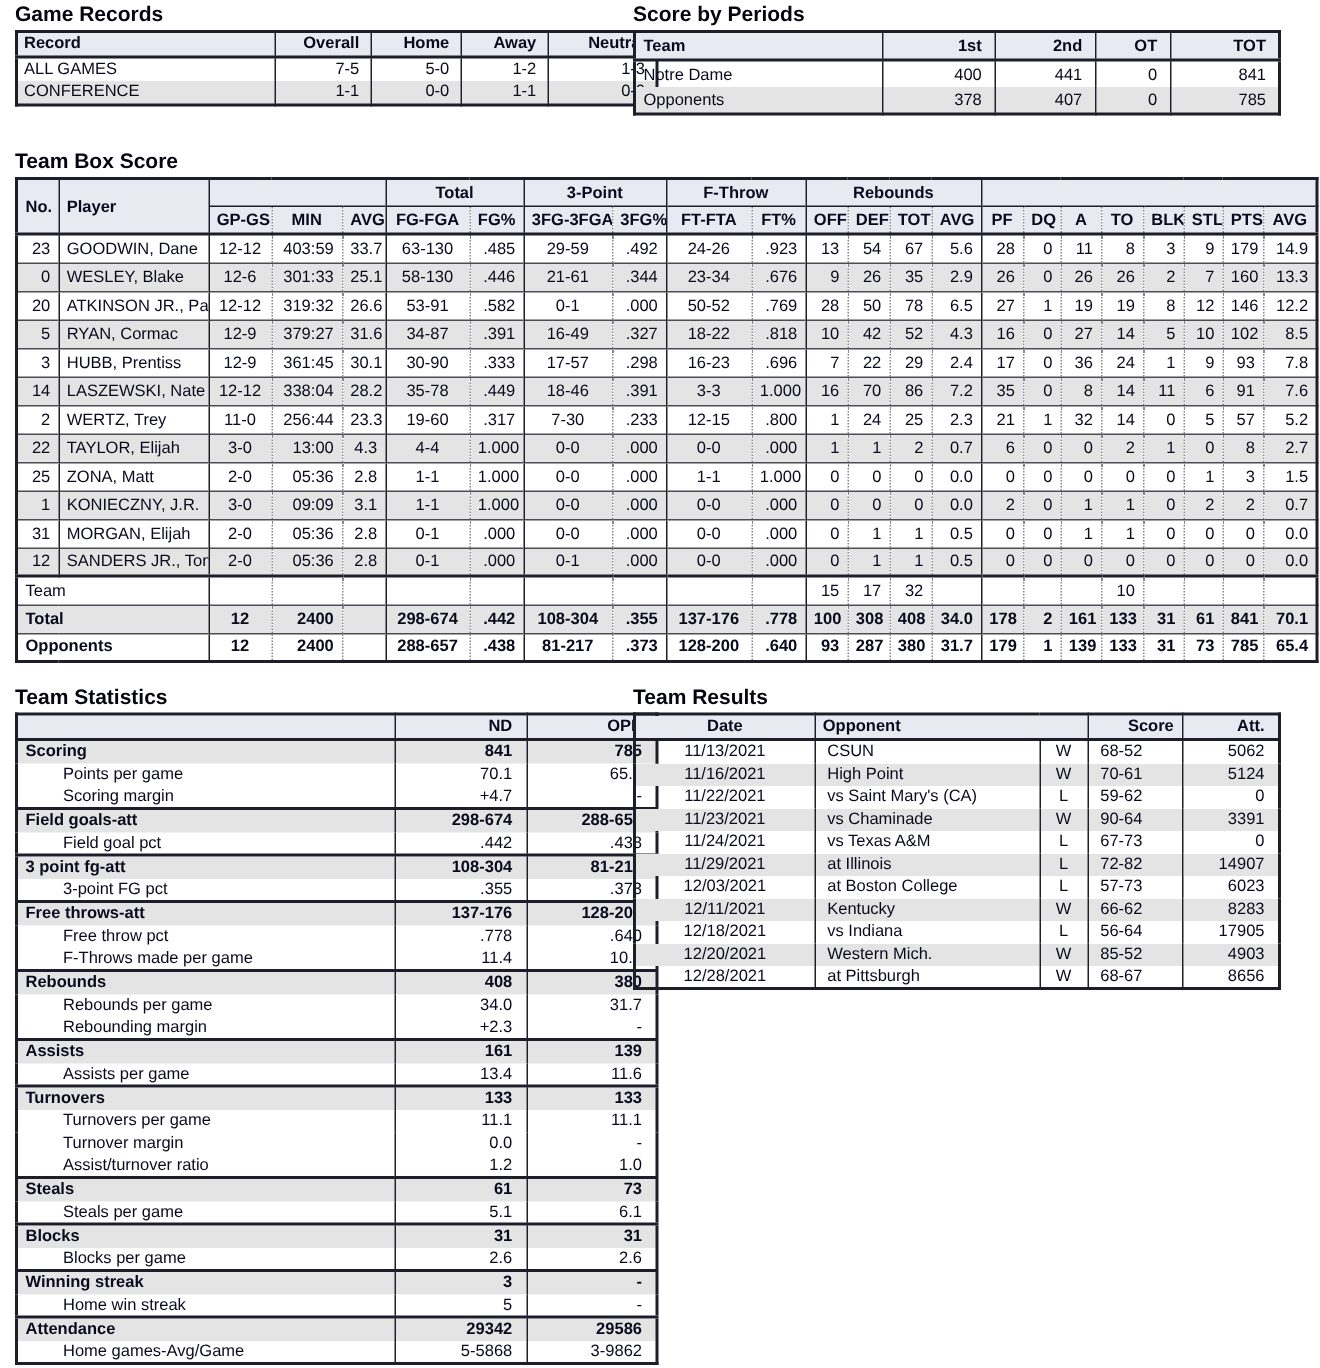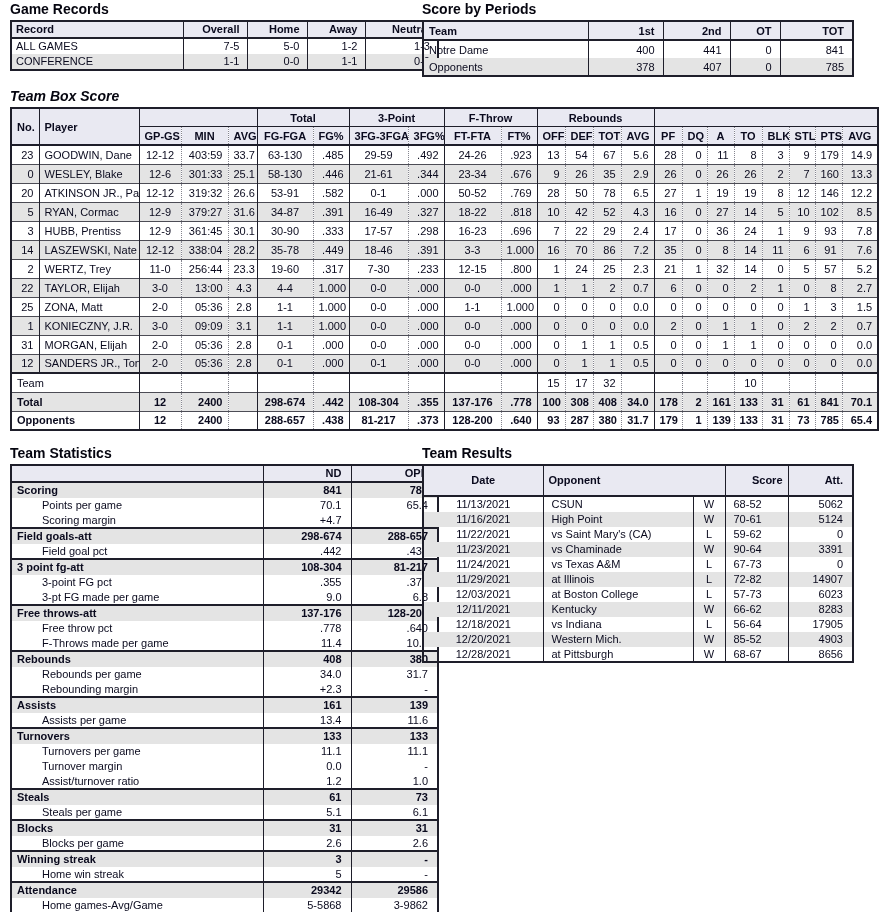--- a/index.html
+++ b/index.html
@@ -11,21 +11,21 @@
     --dot:#85858f;
   }
   *{box-sizing:border-box;}
   body{width:880px;height:912px;margin:0;overflow:hidden;background:#fff;
        font-family:"Liberation Sans",sans-serif;font-size:11px;color:var(--txt);}
   .page{padding:1px 3px 0 10px;}
   .cols{display:flex;gap:10px;align-items:flex-start;}
   .colL{width:402px;flex:0 0 auto;}
   .colR{width:430px;flex:0 0 auto;}
   .title{font-size:14px;font-weight:bold;color:#05050f;margin:0 0 3px 0;}
-  .mt{margin-top:11px;font-style:italic;}
+  .mt{margin-top:22px;}
   table.tbl{border-collapse:collapse;table-layout:fixed;border:2px solid var(--bdr);width:100%;}
   th,td{padding:1px 5px;white-space:nowrap;overflow:hidden;vertical-align:middle;}
   thead th{background:var(--hbg);font-weight:bold;margin-top:35px;}
   thead{border-bottom:2px solid var(--bdr);}
   .als{text-align:left}.alc{text-align:center}.alr{text-align:right}
   .bs{border-left:1px solid var(--bdr);}
   .bd{border-left:1px dotted var(--dot);}
   .w td{font-weight:bold;}
 
   
@@ -44,21 +44,21 @@
   #bx tr.totrow{background:var(--alt);}
 
   
   #ts th,#ts td{height:15px;line-height:12.5px;padding:1px 9px 1px 5px;}
   #ts thead th{height:17px;}
   #ts tr.cat{background:var(--alt);font-weight:bold;border-top:2px solid var(--bdr);}
   #ts td.sub{padding-left:30px;}
 
   
   #rs th,#rs td{height:15px;line-height:12.5px;padding:1px 5px;}
-  #rs thead th{height:31px;}
+  #rs thead th{height:17px;}
   #rs tbody tr:nth-child(even){background:var(--alt);}
   #rs td:nth-child(4),#rs td:nth-child(2){padding-left:8px;}
   #rs td:nth-child(5),#rs th:last-child{padding-right:9px;}
 </style>
 </head>
 <body>
 
 <div class="page">
 
   <div class="cols">
@@ -624,25 +624,20 @@
             <tr class="cat">
               <td class="als">3 point fg-att</td>
               <td class="alr bs">108-304</td>
               <td class="alr bs">81-217</td>
             </tr>
             <tr>
               <td class="als sub">3-point FG pct</td>
               <td class="alr bs">.355</td>
               <td class="alr bs">.373</td>
             </tr>
-            <tr>
-              <td class="als sub">3-pt FG made per game</td>
-              <td class="alr bs">9.0</td>
-              <td class="alr bs">6.8</td>
-            </tr>
             <tr class="cat">
               <td class="als">Free throws-att</td>
               <td class="alr bs">137-176</td>
               <td class="alr bs">128-200</td>
             </tr>
             <tr>
               <td class="als sub">Free throw pct</td>
               <td class="alr bs">.778</td>
               <td class="alr bs">.640</td>
             </tr>

